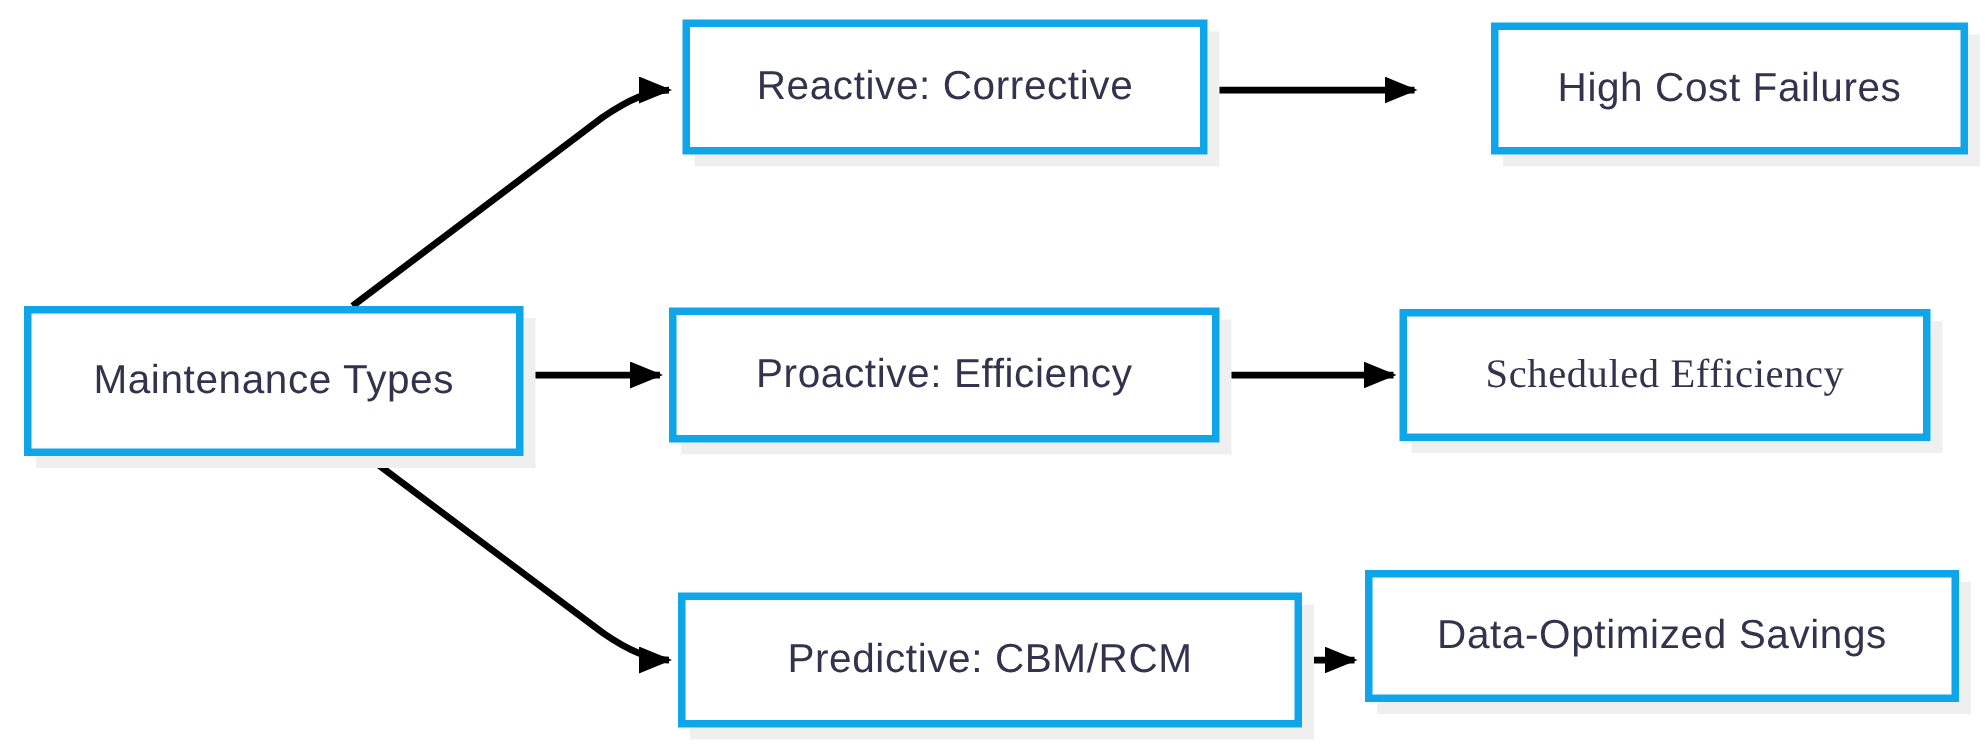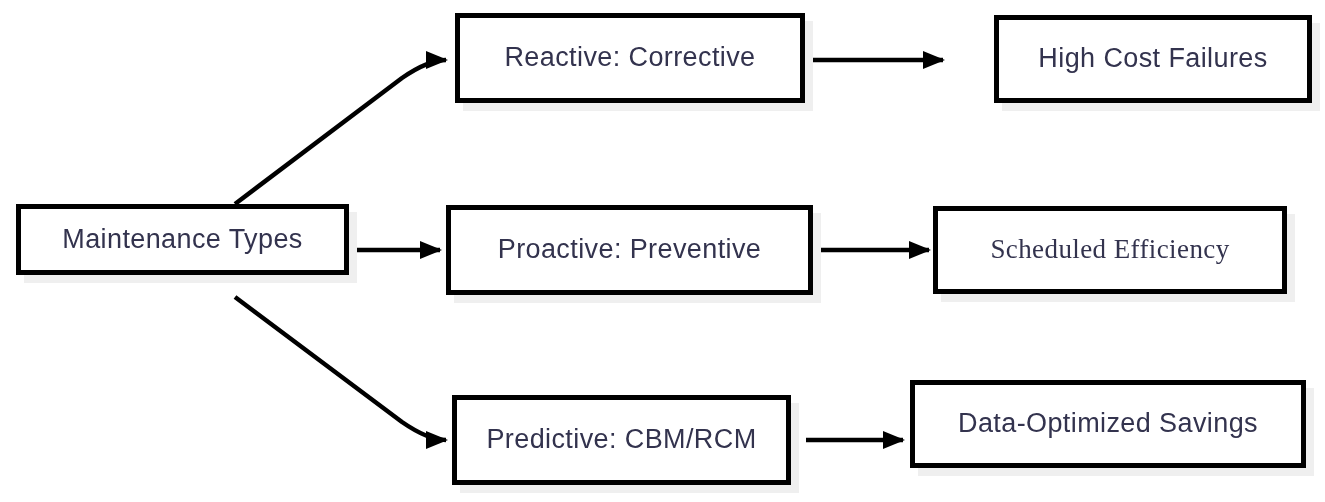--- a/index.html
+++ b/index.html
@@ -20,41 +20,41 @@
     left: 0;
     top: 0;
     width: 1325px;
     height: 502px;
     pointer-events: none;
   }
   .node {
     position: absolute;
     box-sizing: border-box;
     background: #ffffff;
-    border: 5px solid #000000;
+    border: 5px solid #0ea5e9;
     box-shadow: 8px 8px 0 0 #efefef;
     display: flex;
     align-items: center;
     justify-content: center;
     text-align: center;
   }
   .node .label {
     color: #33334e;
     font-size: 27px;
     letter-spacing: 0.4px;
     line-height: 1.1;
     white-space: nowrap;
   }
   
-  #node-root        { left: 16px;  top: 204px; width: 333px; height: 71px; }
+  #node-root        { left: 16px;  top: 204px; width: 333px; height: 100px; }
   #node-reactive    { left: 455px; top: 13px;  width: 350px; height: 90px; }
   #node-highcost    { left: 994px; top: 15px;  width: 318px; height: 88px; }
   #node-proactive   { left: 446px; top: 205px; width: 367px; height: 90px; }
   #node-scheduled   { left: 933px; top: 206px; width: 354px; height: 88px; font-family: Liberation Serif, serif; }
-  #node-predictive  { left: 452px; top: 395px; width: 339px; height: 90px; }
+  #node-predictive  { left: 452px; top: 395px; width: 416px; height: 90px; }
   #node-dataopt     { left: 910px; top: 380px; width: 396px; height: 88px; }
 </style>
 </head>
 <body>
 
 <div class="canvas">
 
   <svg class="arrows" viewBox="0 0 1325 502" xmlns="http://www.w3.org/2000/svg" aria-hidden="true">
     <defs>
       <marker id="arrowhead" markerUnits="userSpaceOnUse" markerWidth="24" markerHeight="20" refX="20" refY="9" orient="auto">
@@ -75,21 +75,21 @@
 
   <div class="node" id="node-reactive">
     <span class="label">Reactive: Corrective</span>
   </div>
 
   <div class="node" id="node-highcost">
     <span class="label">High Cost Failures</span>
   </div>
 
   <div class="node" id="node-proactive">
-    <span class="label">Proactive: Preventive</span>
+    <span class="label">Proactive: Efficiency</span>
   </div>
 
   <div class="node" id="node-scheduled">
     <span class="label">Scheduled Efficiency</span>
   </div>
 
   <div class="node" id="node-predictive">
     <span class="label">Predictive: CBM/RCM</span>
   </div>
 

